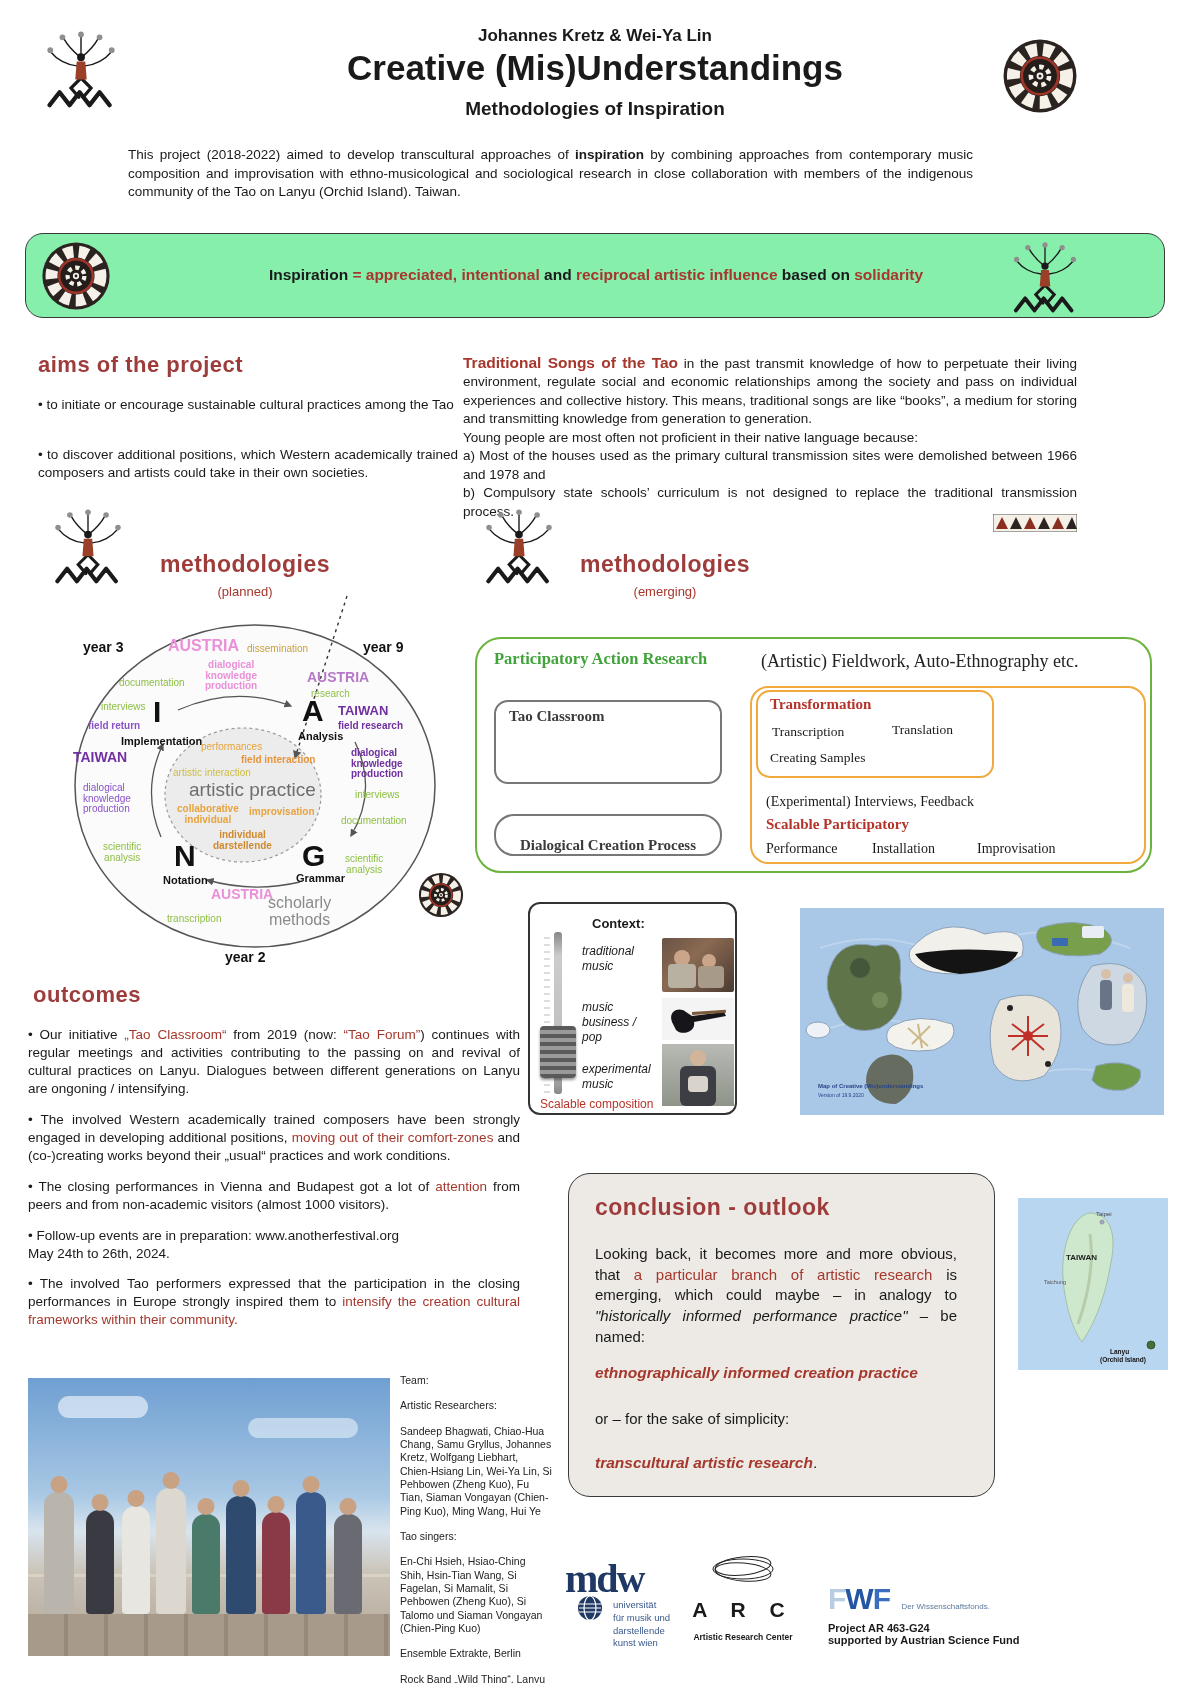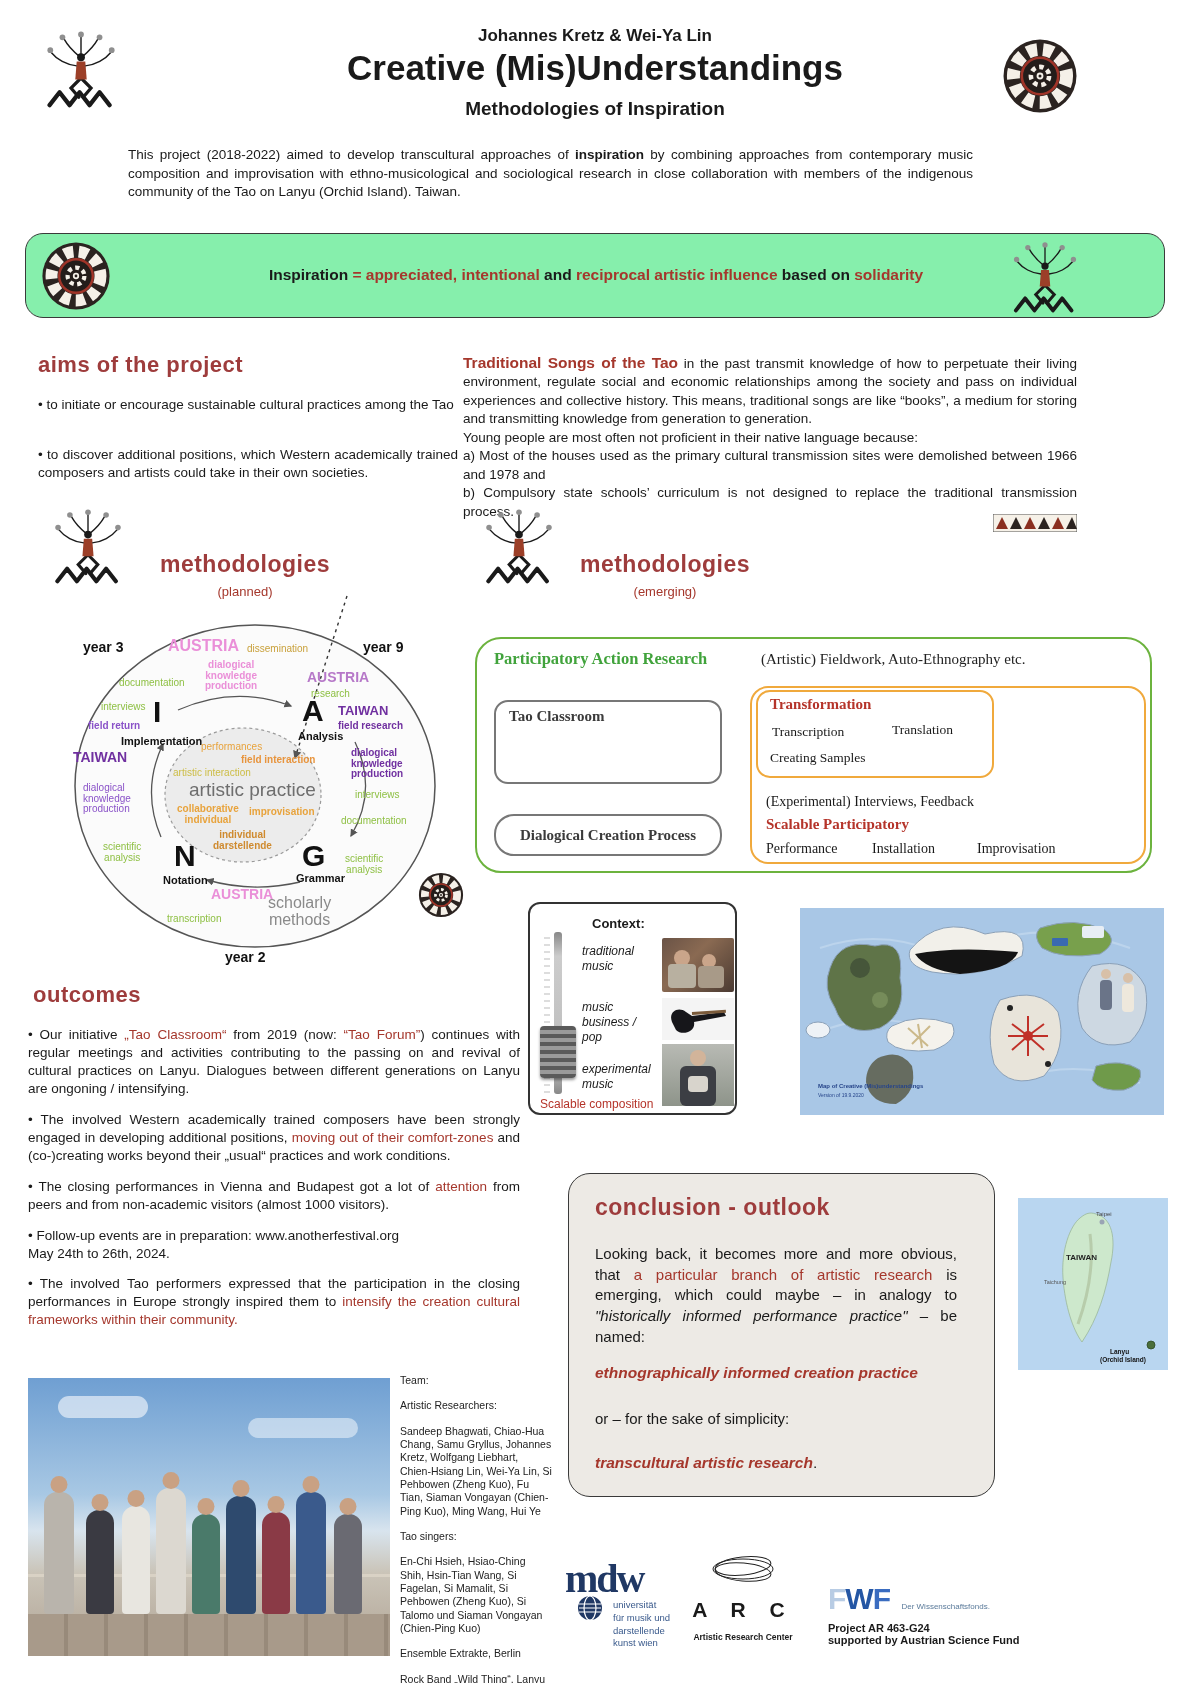--- a/index.html
+++ b/index.html
@@ -177,40 +177,40 @@
     <polygon points="3,15 9,3 15,15" fill="#8a2f20"></polygon>
       <polygon points="17,15 23,3 29,15" fill="#2b2320"></polygon>
     <polygon points="31,15 37,3 43,15" fill="#8a2f20"></polygon>
       <polygon points="45,15 51,3 57,15" fill="#2b2320"></polygon>
     <polygon points="59,15 65,3 71,15" fill="#8a2f20"></polygon>
       <polygon points="73,15 79,3 84,15" fill="#2b2320"></polygon>
   </svg>
 
   <div class="abs bx" style="left:475px;top:637px;width:677px;height:236px;border:2.5px solid #6cb33e;border-radius:26px">
     <div class="abs serif" style="left:17px;top:10px;font-size:16.5px;font-weight:bold;color:#41a33c">Participatory Action Research</div>
-    <div class="abs serif" style="left:284px;top:12px;font-size:15px;color:#222">(Artistic) Fieldwork, Auto-Ethnography etc.</div>
+    <div class="abs serif" style="left:284px;top:12px;font-size:18px;color:#222">(Artistic) Fieldwork, Auto-Ethnography etc.</div>
 
     <div class="abs bx" style="left:17px;top:61px;width:228px;height:84px;border:2px solid #777;border-radius:14px">
       <div class="abs serif" style="left:13px;top:6px;font-size:15px;font-weight:bold;color:#3b3b3b">Tao Classroom</div>
     </div>
 
     <div class="abs bx" style="left:273px;top:47px;width:396px;height:178px;border:2px solid #f0a93c;border-radius:18px"></div>
     <div class="abs bx" style="left:279px;top:51px;width:238px;height:88px;border:2px solid #f0a93c;border-radius:14px;background:#fff">
       <div class="abs serif" style="left:12px;top:4px;font-size:15px;font-weight:bold;color:#b5342a">Transformation</div>
       <div class="abs serif" style="left:14px;top:32px;font-size:13.5px">Transcription</div>
       <div class="abs serif" style="left:134px;top:30px;font-size:13.5px">Translation</div>
       <div class="abs serif" style="left:12px;top:58px;font-size:13.5px">Creating Samples</div>
     </div>
     <div class="abs serif" style="left:289px;top:155px;font-size:14px">(Experimental) Interviews, Feedback</div>
     <div class="abs serif" style="left:289px;top:177px;font-size:15px;font-weight:bold;color:#b5342a">Scalable Participatory</div>
     <div class="abs serif" style="left:289px;top:202px;font-size:14px">Performance</div>
     <div class="abs serif" style="left:395px;top:202px;font-size:14px">Installation</div>
     <div class="abs serif" style="left:500px;top:202px;font-size:14px">Improvisation</div>
 
-    <div class="abs bx" style="left:17px;top:175px;width:228px;height:42px;border:2px solid #777;border-radius:20px;display:flex;align-items:center;justify-content:center">
+    <div class="abs bx" style="left:17px;top:175px;width:228px;height:42px;border:2px solid #777;border-radius:20px;display:flex;align-items:flex-end;justify-content:center">
       <span class="serif" style="font-size:15px;font-weight:bold;color:#3b3b3b">Dialogical Creation Process</span>
     </div>
   </div>
 
   <div class="abs bx" style="left:528px;top:902px;width:209px;height:213px;border:2px solid #333;border-radius:12px;background:#fff">
     <div class="abs" style="left:62px;top:12px;font-size:13px;font-weight:bold">Context:</div>
     <div class="abs" style="left:24px;top:28px;width:8px;height:162px;background:linear-gradient(#888,#ccc 15%,#bbb 85%,#888);border-radius:3px"></div>
     <div class="abs" style="left:14px;top:28px;width:6px;height:162px;background:repeating-linear-gradient(#fff 0 5px,#ddd 5px 7px)"></div>
     <div class="abs" style="left:10px;top:122px;width:36px;height:52px;border-radius:4px;background:repeating-linear-gradient(#5a5a5a 0 4px,#9a9a9a 4px 8px);box-shadow:0 2px 3px rgba(0,0,0,.4)"></div>
     <div class="abs pre" style="left:52px;top:40px;font-size:12px;font-style:italic;line-height:1.25">traditional

